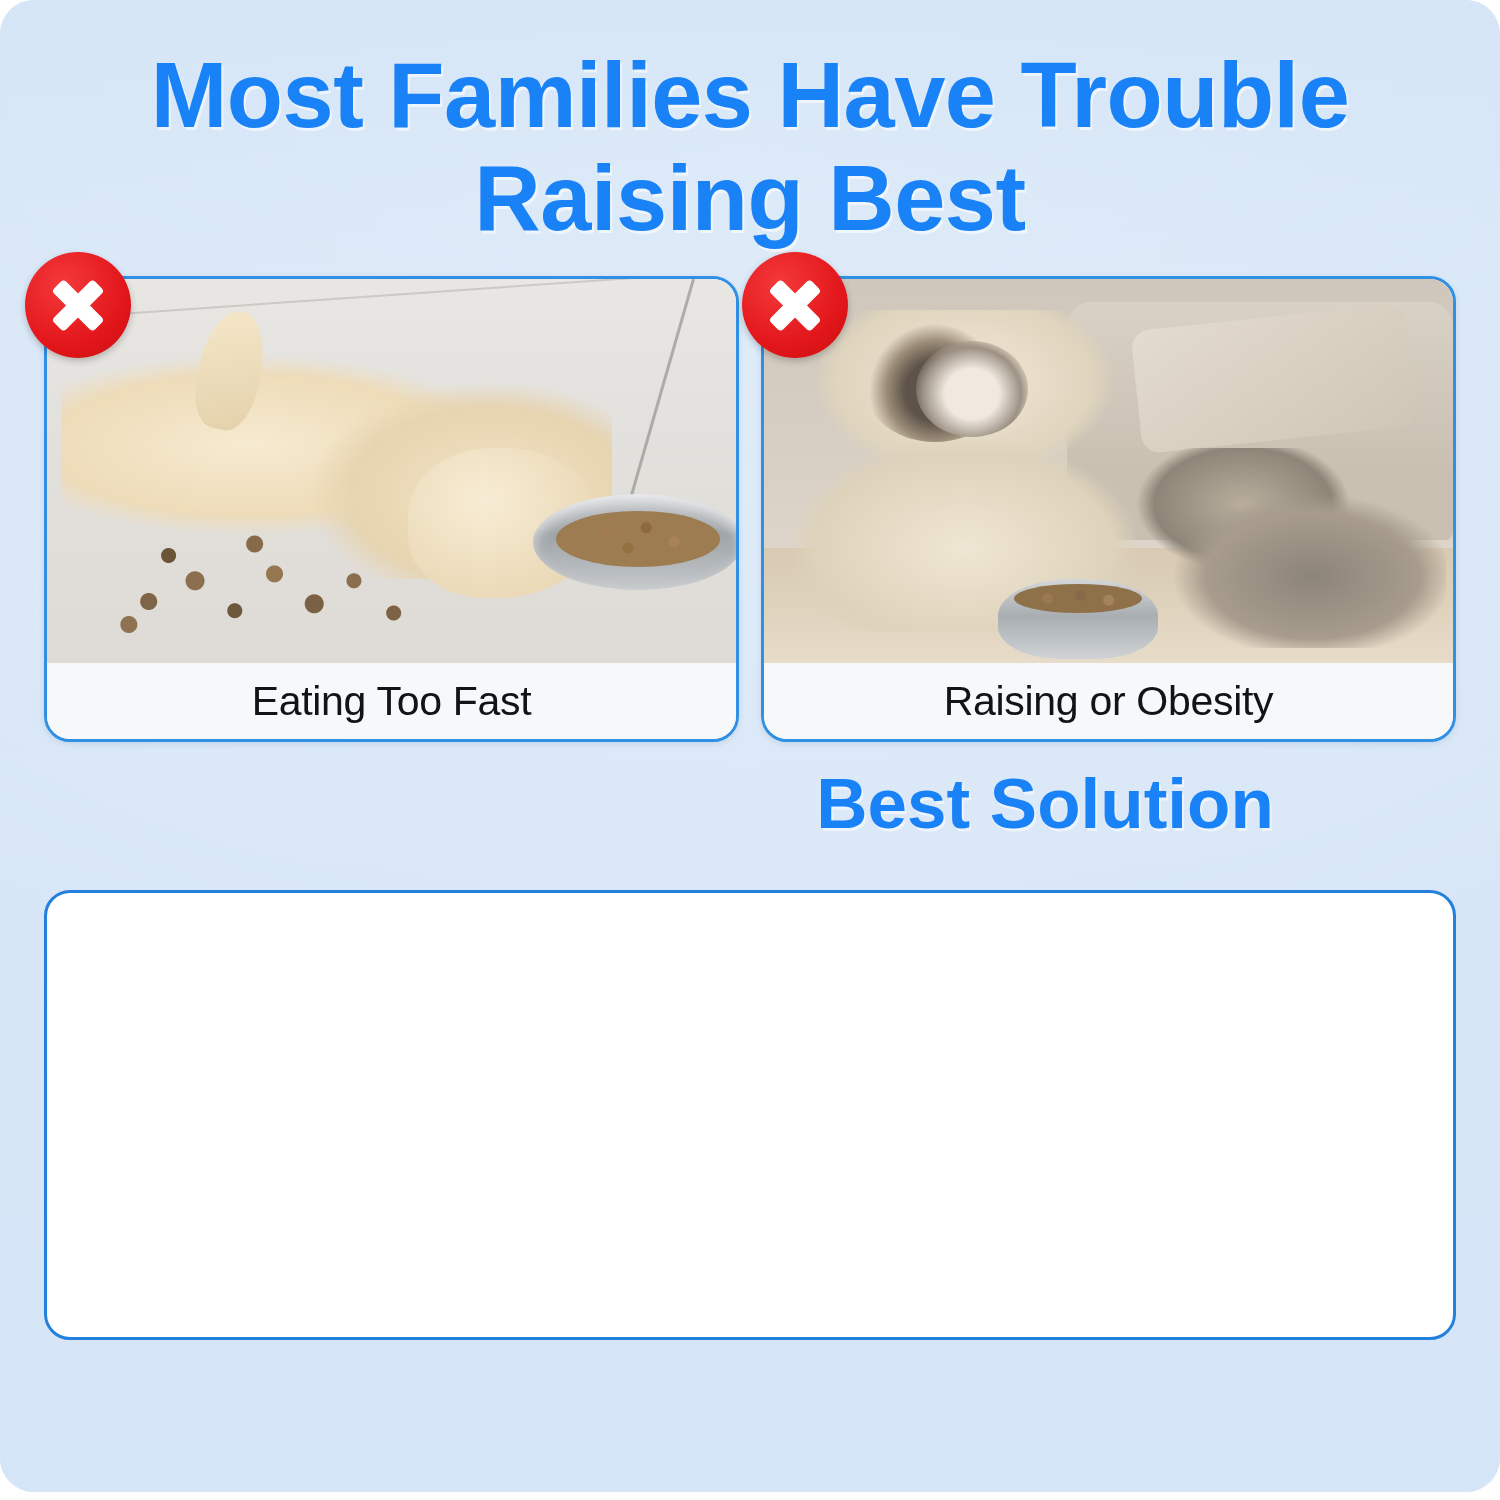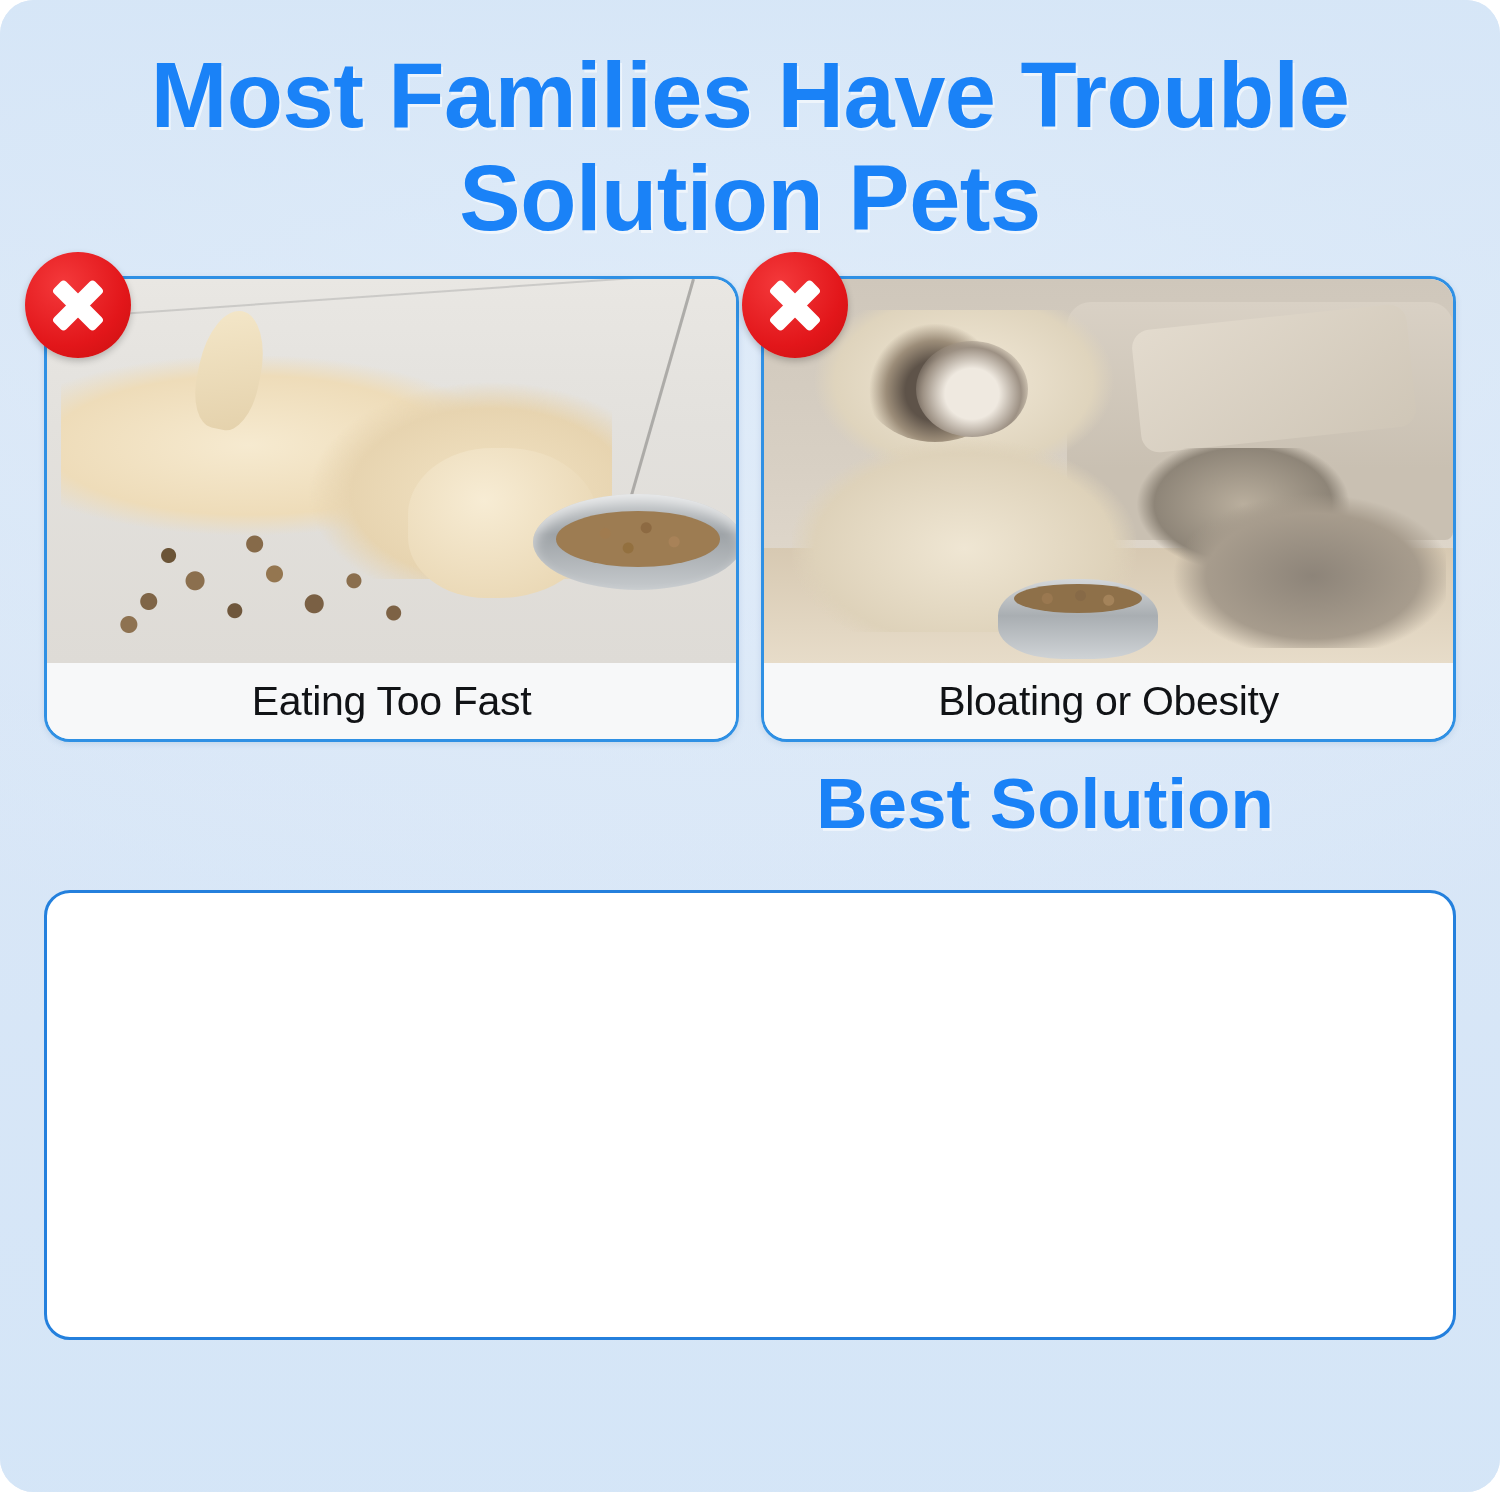--- a/index.html
+++ b/index.html
@@ -331,21 +331,21 @@
     z-index: 2;
   }
 </style>
 </head>
 <body>
 
 <div id="page">
 
   <h1 class="headline">
     <span>Most Families Have Trouble</span>
-    <span class="l2">Solution Pets</span>
+    <span class="l2">Raising Best</span>
   </h1>
 
   <div class="problems">
 
     <div class="card">
       <span class="badge-x"></span>
       <div class="card-photo ph1">
         <span class="floorline2"></span>
         <span class="floorline"></span>
         <span class="dog"></span>
@@ -363,21 +363,21 @@
       <div class="card-photo ph2">
         <span class="sofa"></span>
         <span class="cushion"></span>
         <span class="rug"></span>
         <span class="pug"></span>
         <span class="pugface"></span>
         <span class="cat"></span>
         <span class="catface"></span>
         <span class="bowl2"></span>
       </div>
-      <div class="card-label">Bloating or Obesity</div>
+      <div class="card-label">Raising or Obesity</div>
     </div>
 
 
   </div>
 
   <div class="solution-wrap">
     <div class="best-solution">Best Solution</div>
     <div class="panel"></div>
   </div>
 

